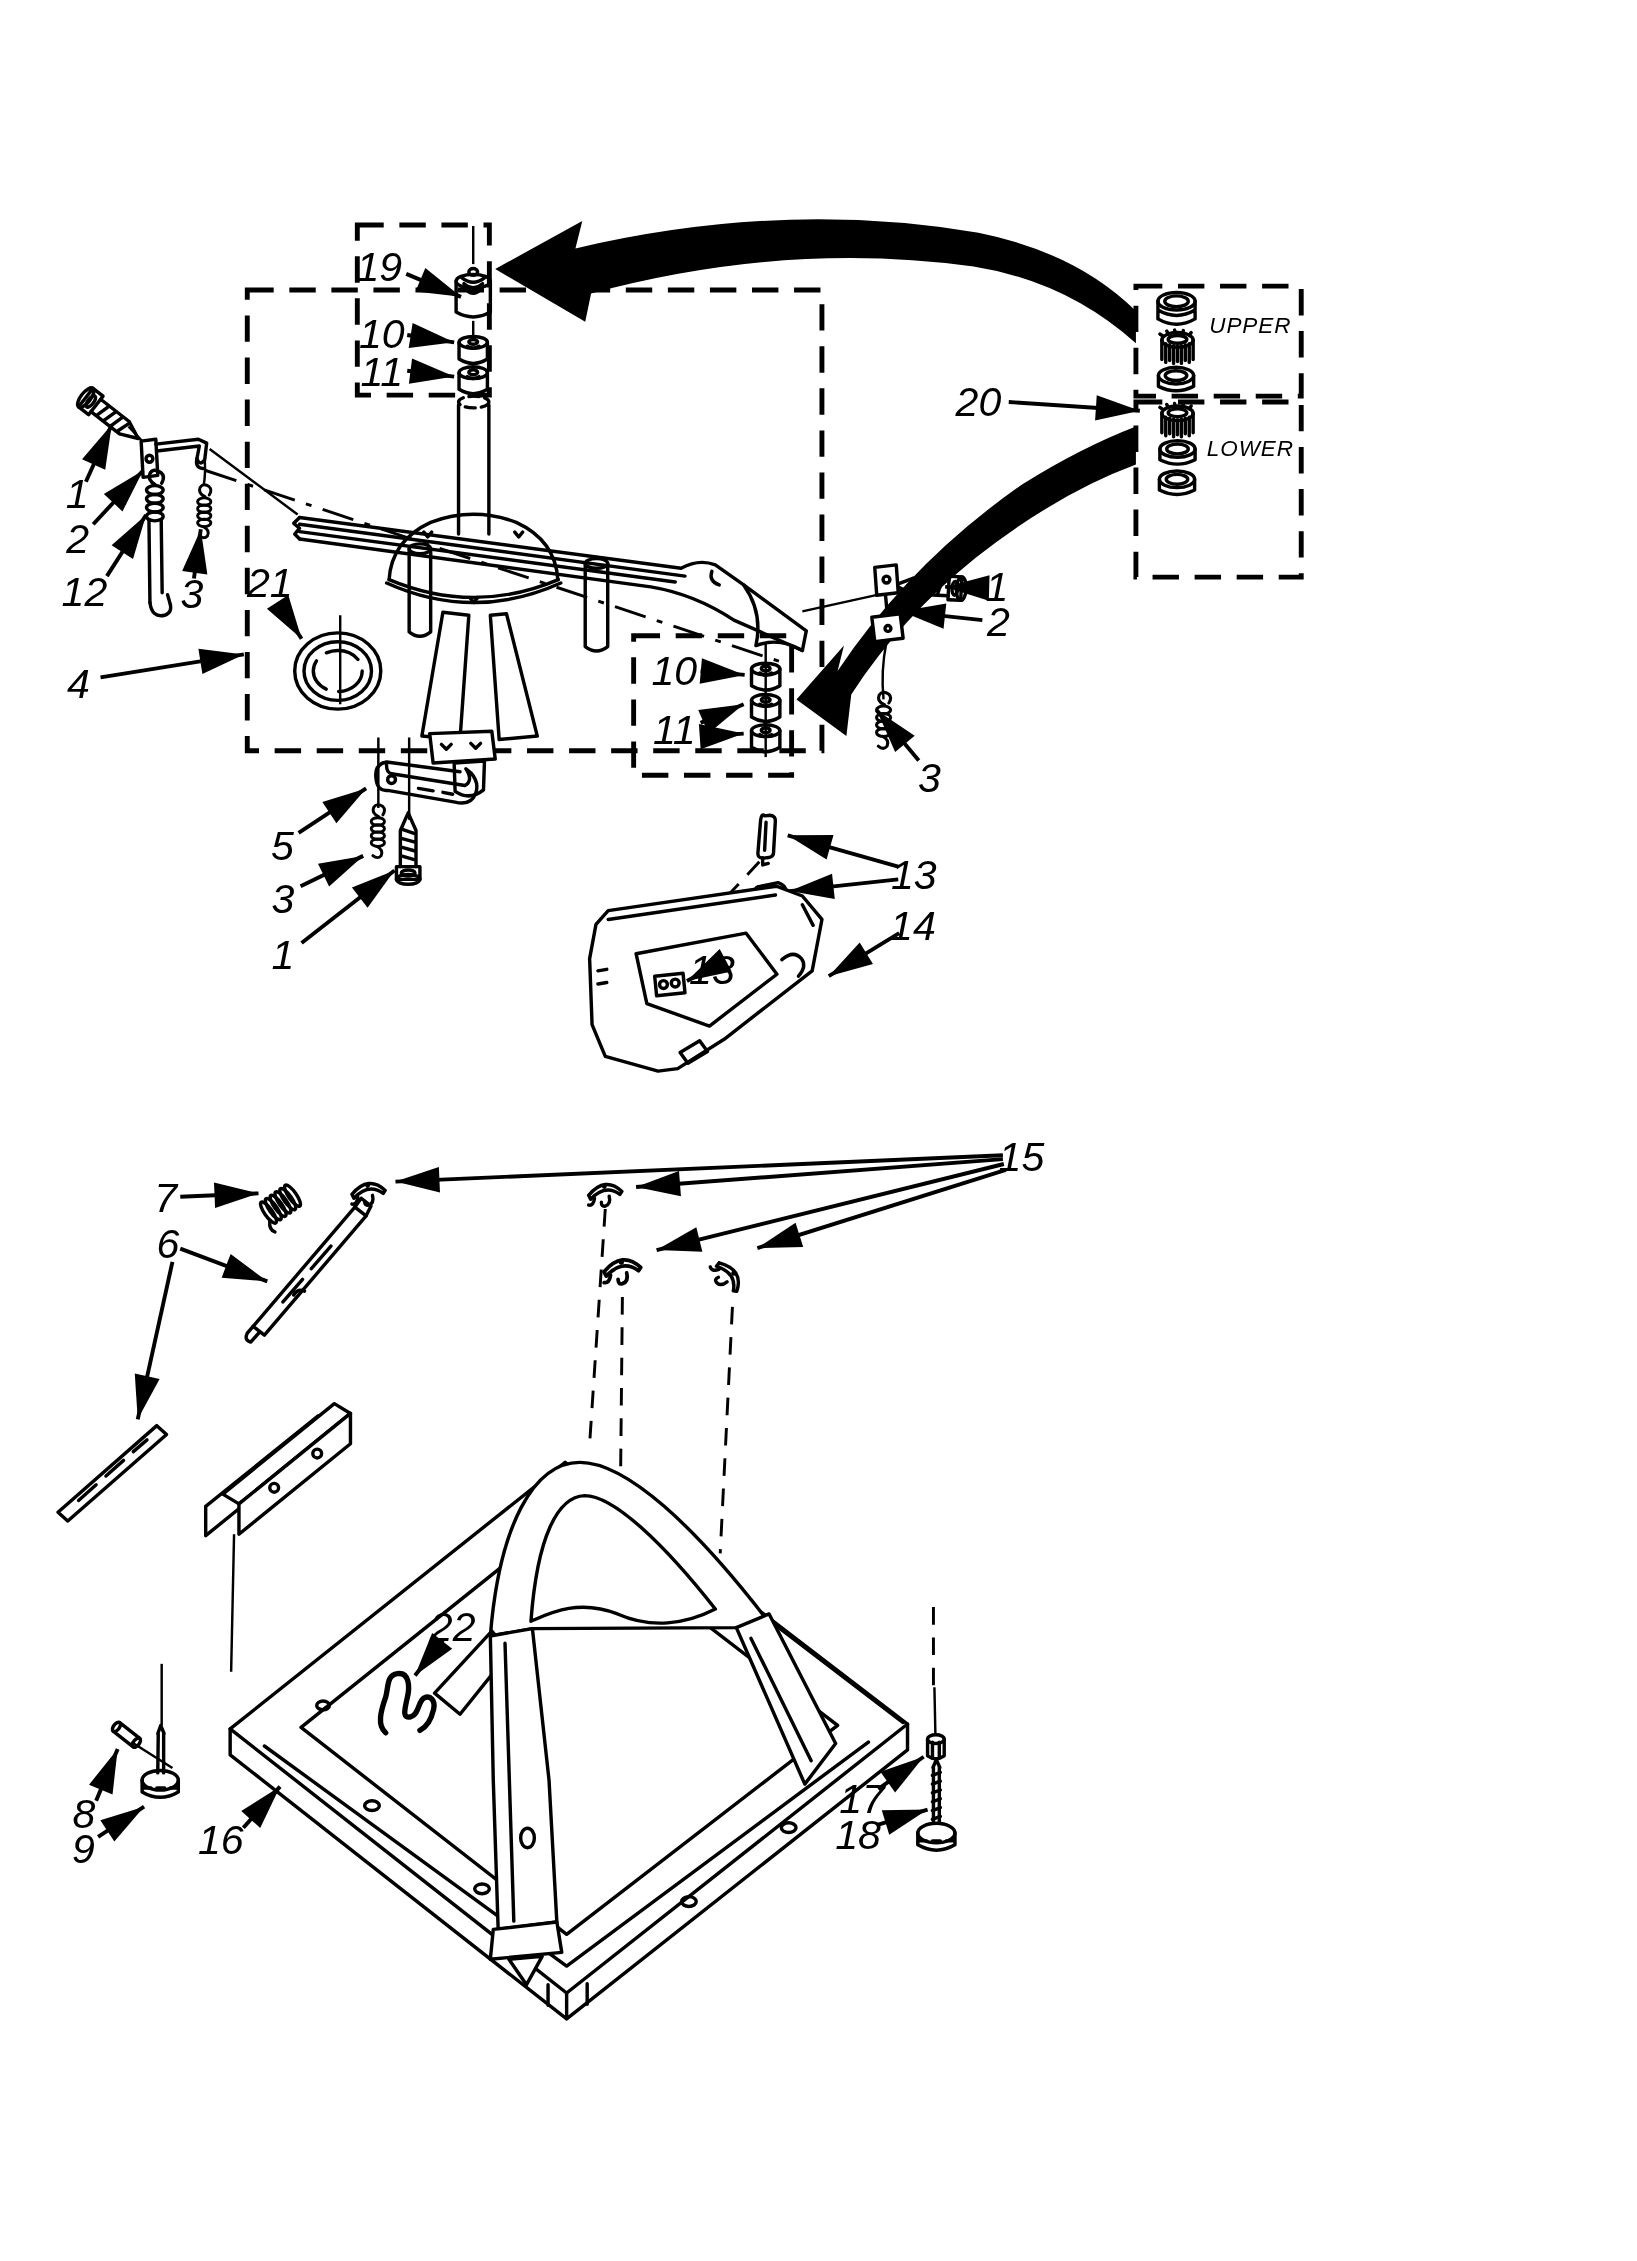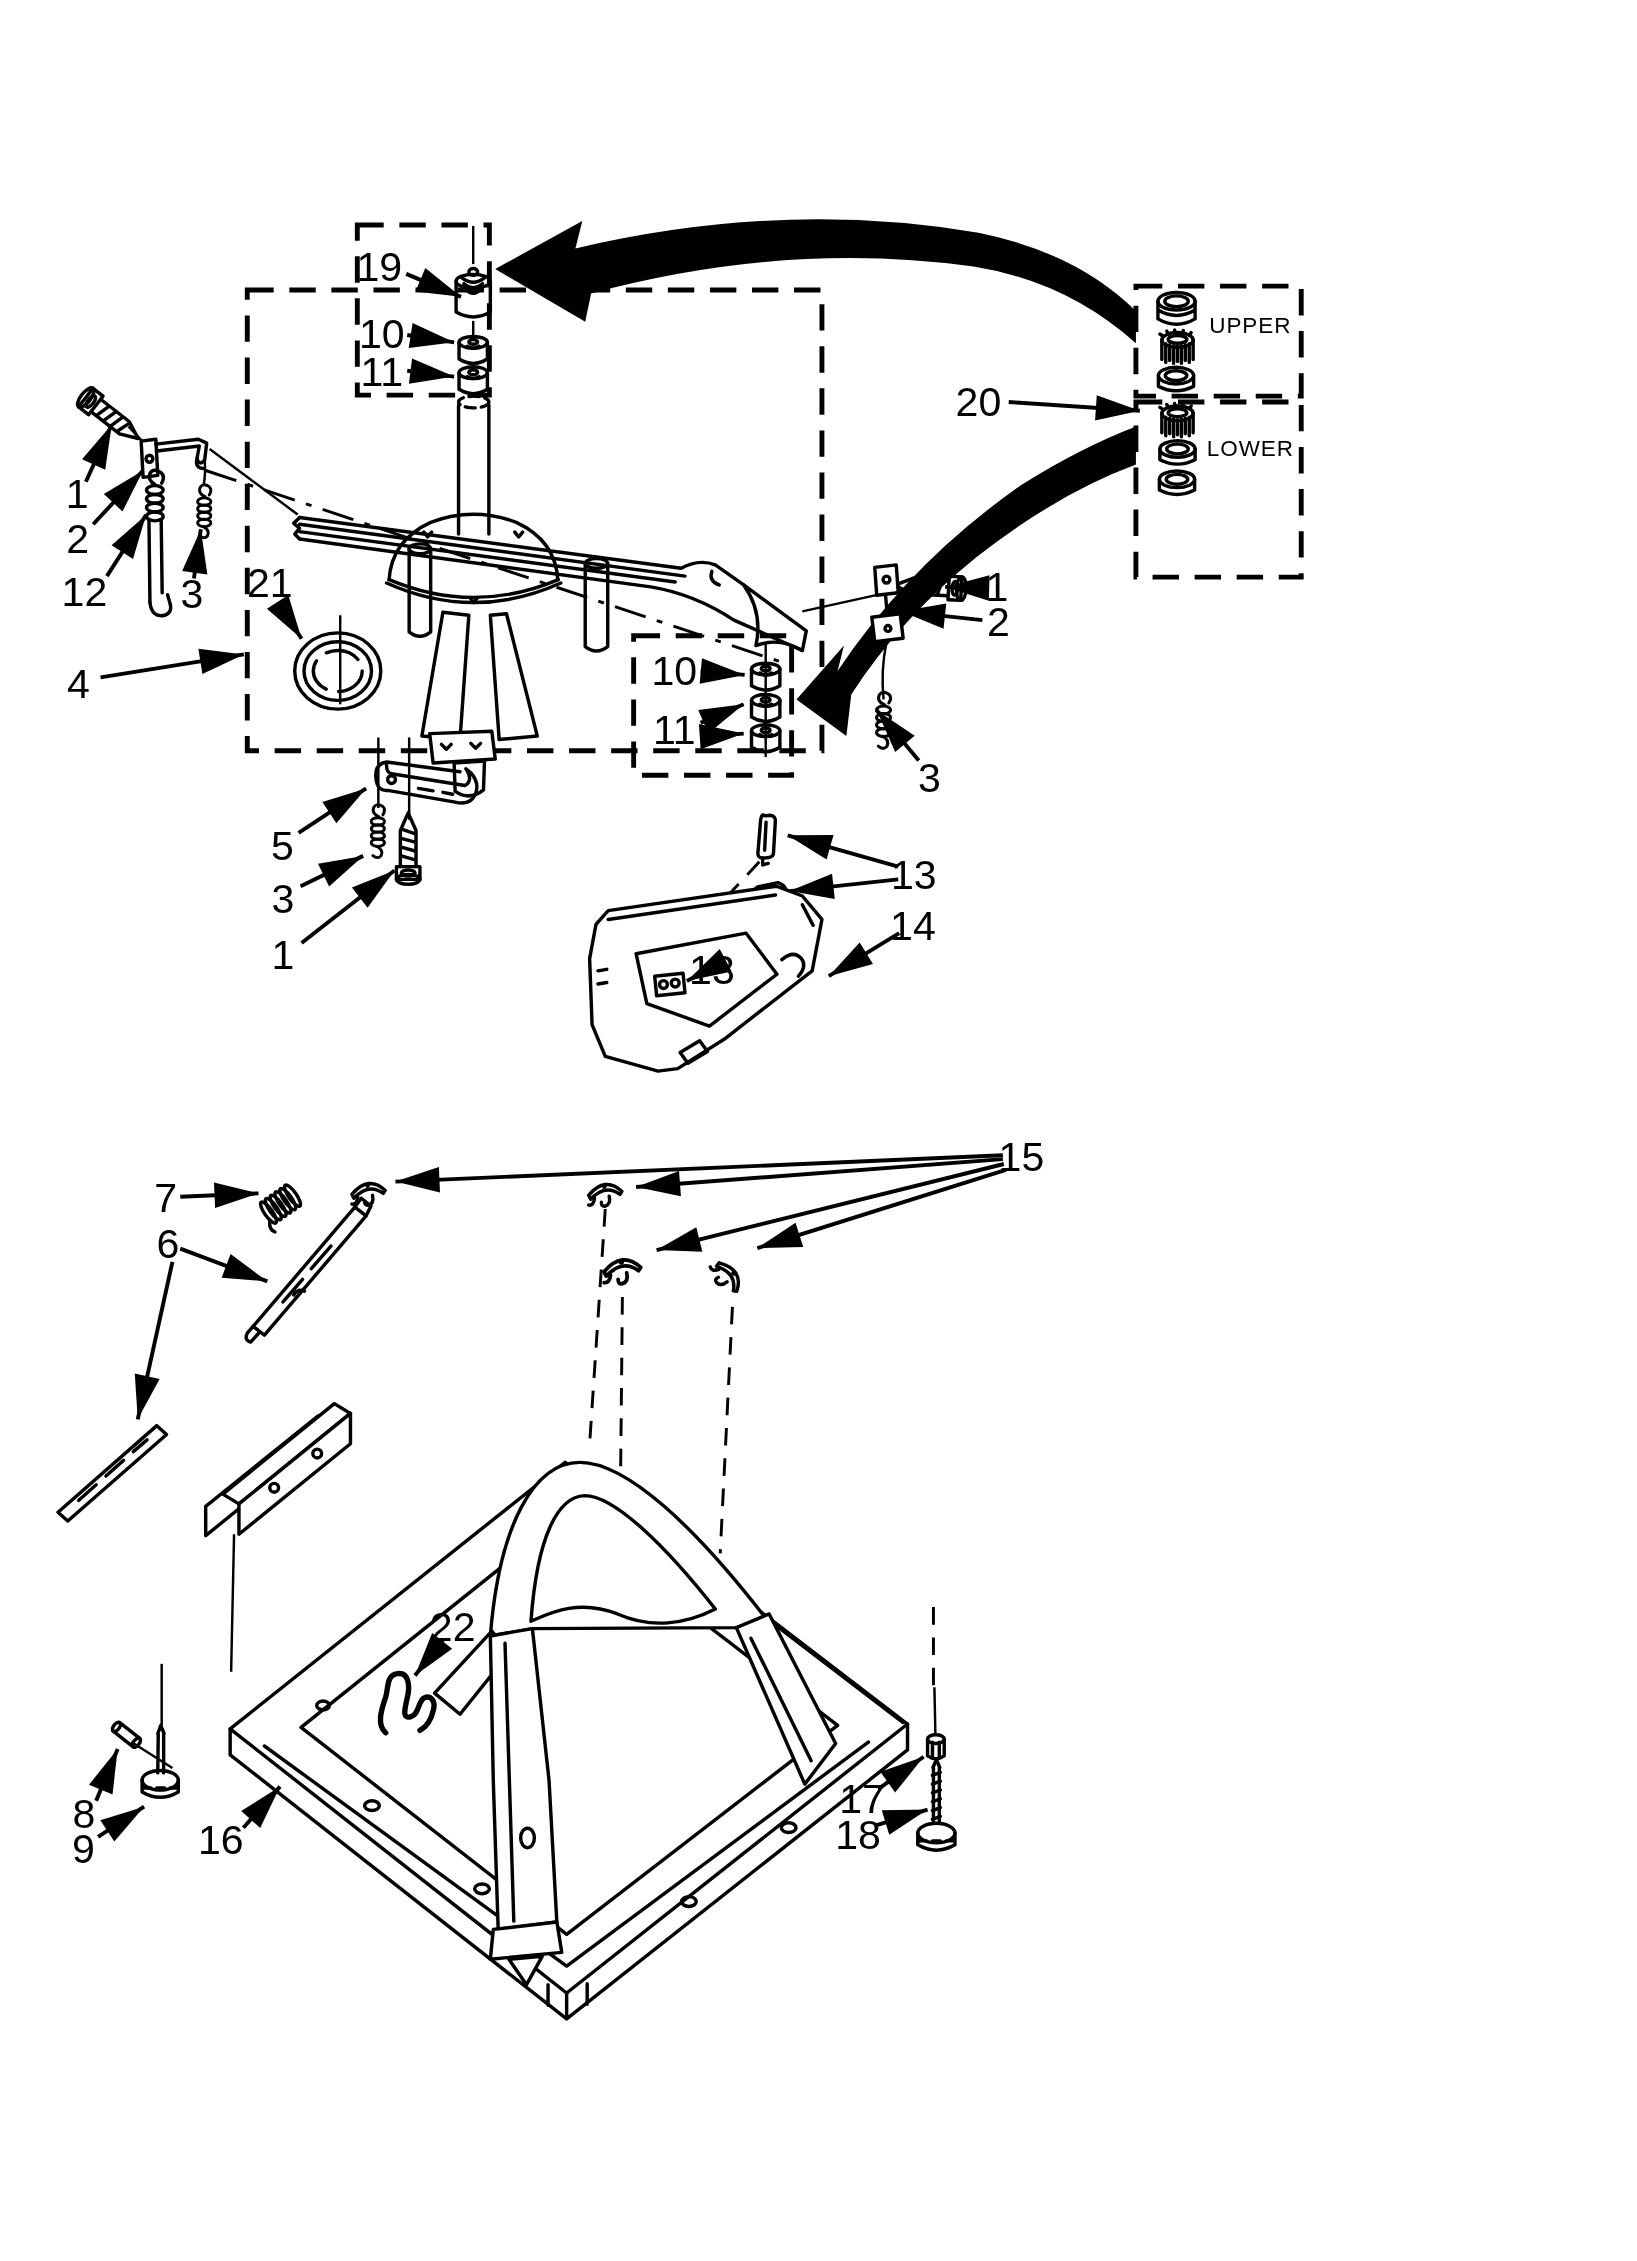--- a/index.html
+++ b/index.html
@@ -1,17 +1,17 @@
 <!DOCTYPE html>
 <html style="font-size:7.8px"><head>
 <meta charset="utf-8">
 <style>
   html,body{margin:0;padding:0;background:#ffffff;}
   body{width:1638px;height:2261px;position:relative;font-family:"Liberation Sans",sans-serif;}
-  #canvas{position:absolute;left:0;top:0;}
+  #canvas{position:absolute;left:0;top:0;font-style:italic;}
   svg{display:block;}
   .part{stroke:#000;fill:none;stroke-width:7;stroke-linecap:round;stroke-linejoin:round;}
   .partw{stroke:#000;fill:#fff;stroke-width:7;stroke-linecap:round;stroke-linejoin:round;}
   .thick{stroke-width:11;}
   .thin{stroke:#000;fill:none;stroke-width:5;}
   .dbox{stroke:#000;fill:none;stroke-width:10;stroke-dasharray:54 32;}
   .dashdot{stroke:#000;fill:none;stroke-width:6;stroke-dasharray:66 24 12 24;}
   .dlead{stroke:#000;fill:none;stroke-width:6;stroke-dasharray:36 26;}
   .arrow{stroke:#000;fill:none;stroke-width:8;}
   .solid{fill:#000;stroke:none;}

